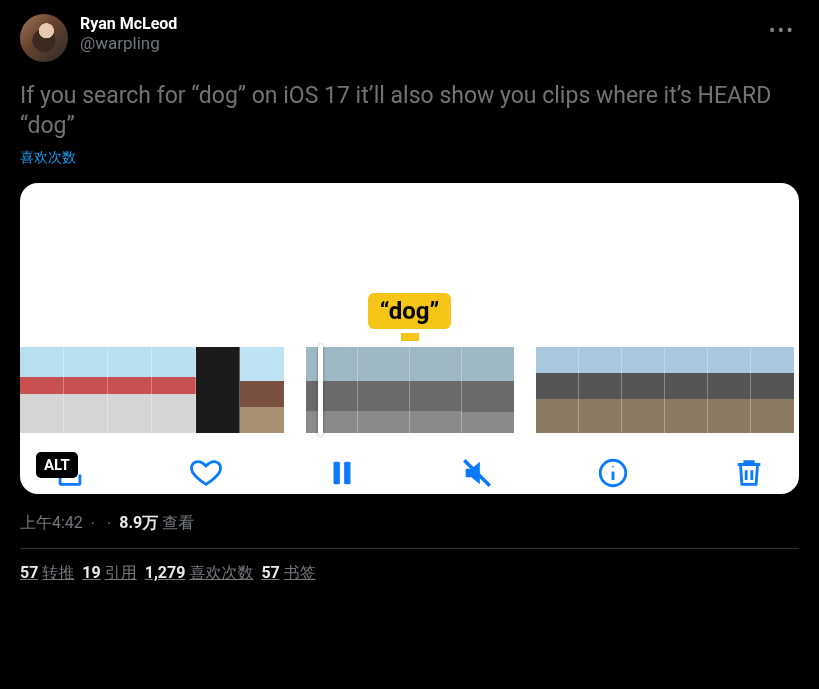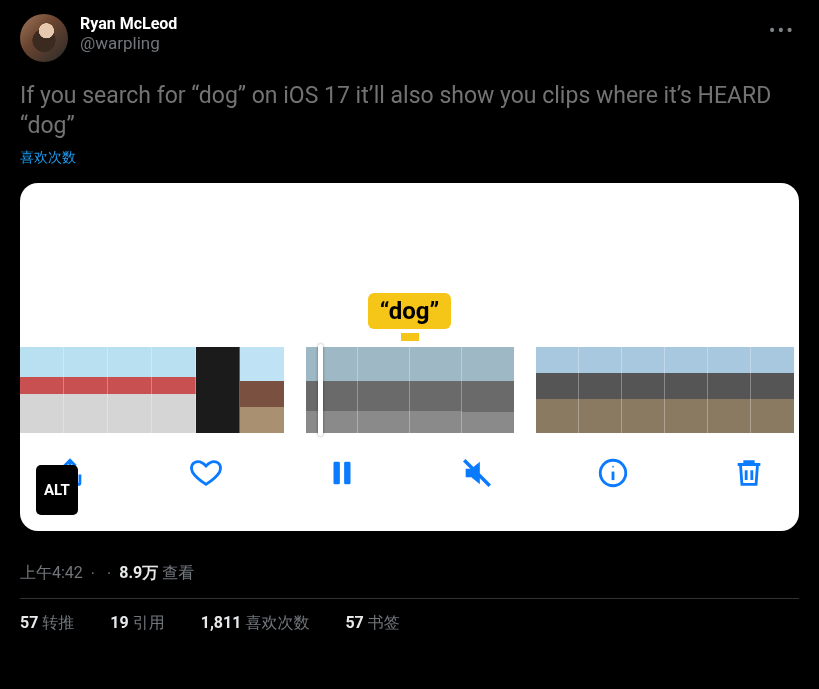--- a/index.html
+++ b/index.html
@@ -49,21 +49,21 @@
     margin-top:8px;
     cursor:pointer;
     display:inline-block;
   }
   .media-card {
     margin-top:16px;
     background:#fff;
     border-radius:18px;
     overflow:hidden;
     position:relative;
-    height: 348px;
+    height: 311px;
   }
   .whitespace-top { height:110px; }
   .dog-label-wrap { display:flex; justify-content:center; }
   .dog-label {
     background:#f5c517;
     color:#000;
     font-weight:700;
     font-size:24px;
     padding:4px 12px;
     border-radius:6px;
@@ -112,39 +112,40 @@
   .tb-btn svg { width:34px; height:34px; stroke:#0a7bff; fill:none; stroke-width:2; }
   .tb-btn.pause svg { fill:#0a7bff; stroke:none; }
   .tb-btn.mute svg { fill:#0a7bff; stroke:#0a7bff; }
   .alt-badge {
     position:absolute;
     left:16px; bottom:16px;
     background:#000;
     color:#fff;
     font-size:15px;
     font-weight:700;
-    padding:16px 8px;
+    padding:4px 8px;
     border-radius:5px;
   }
   .meta-row {
     color:#71767b;
     font-size:16px;
-    margin-top:32px;
+    margin-top:19px;
     display:flex;
     gap:4px;
     align-items:center;
   }
   .meta-row .dot::before{content:"·"; margin:0 4px;}
   .meta-row .strong { color:#e7e9ea; font-weight:700;text-align:center; }
   .divider { border:none; border-top:1px solid #2f3336; margin:14px 0; }
   .stats-row {
     display:flex;
-    gap:36px;
+    gap:8px;
     color:#71767b;
     font-size:16px;
+    text-decoration:underline;
   }
   .stats-row .stat .num { color:#e7e9ea; font-weight:700; margin-right:4px; }
 </style>
 </head>
 <body>
 
 <div class="tweet">
 
   <div class="header">
     <div class="avatar"></div>
@@ -246,20 +247,20 @@
   <hr class="divider">
 
   <div class="stats-row">
     <div class="stat">
       <span class="num">57</span><span>转推</span>
     </div>
     <div class="stat">
       <span class="num">19</span><span>引用</span>
     </div>
     <div class="stat">
-      <span class="num">1,811</span><span>喜欢次数</span>
+      <span class="num">1,279</span><span>喜欢次数</span>
     </div>
     <div class="stat">
       <span class="num">57</span><span>书签</span>
     </div>
   </div>
 
 </div>
 
 </body></html>

